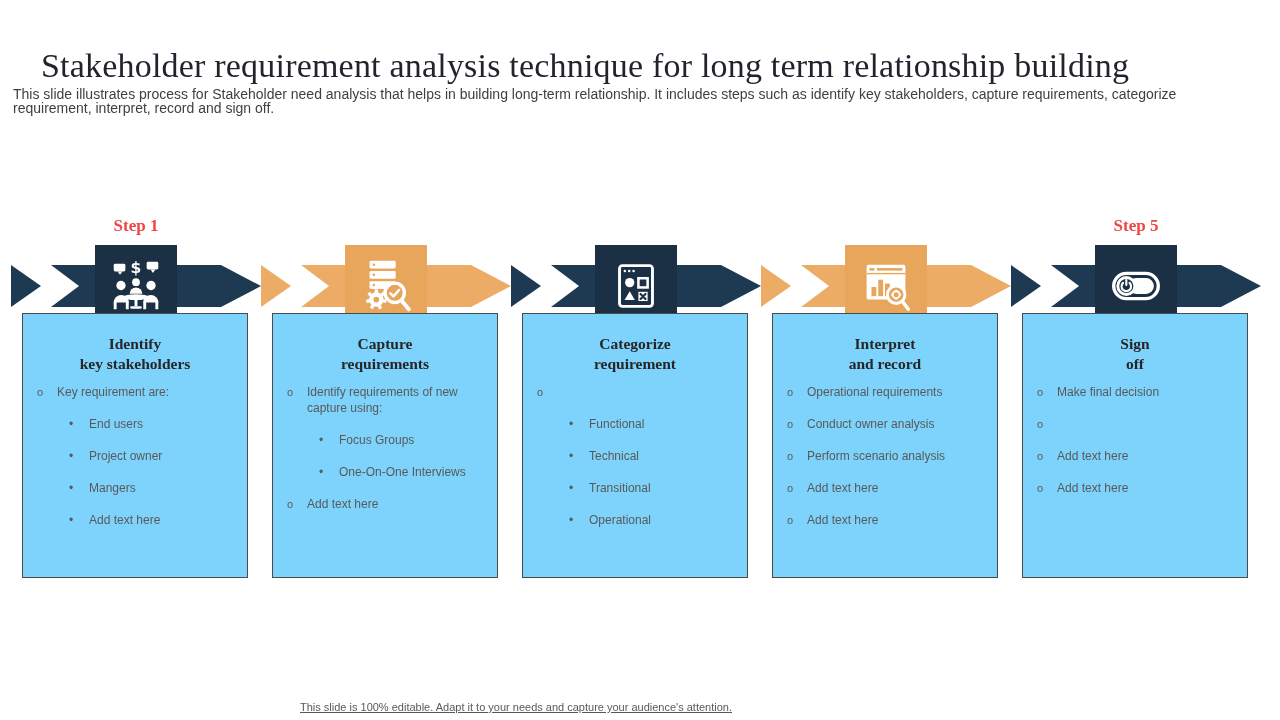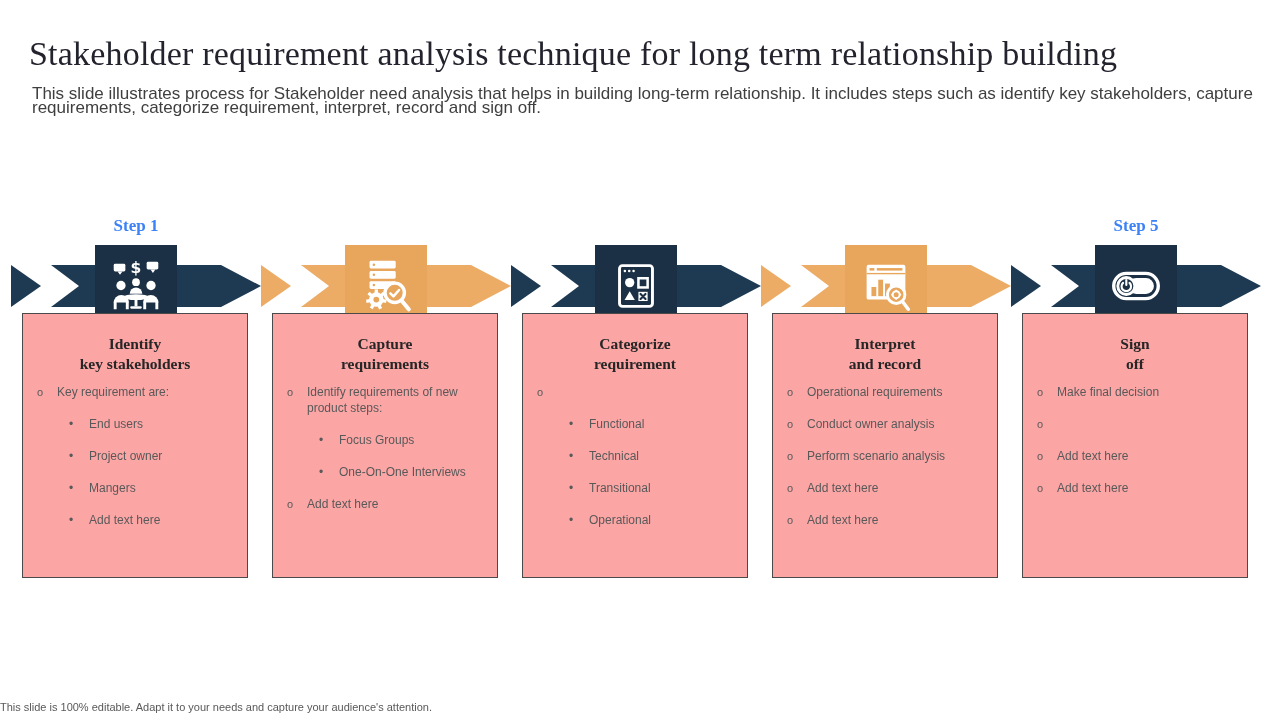--- a/index.html
+++ b/index.html
@@ -1,71 +1,71 @@
 <!DOCTYPE html>
 <html><head>
 <meta charset="utf-8">
 <style>
   html,body { margin:0; padding:0; background:#ffffff; }
   .slide {
     position:relative; width:1280px; height:720px; background:#ffffff;
     font-family:"Liberation Sans", sans-serif; overflow:hidden;
   }
   .main-title {
-    position:absolute; left:25px; top:30px; width:1232px; margin:4px;
+    position:absolute; left:25px; top:30px; width:1232px; margin:16px;
     font-family:"Liberation Serif", serif; font-weight:normal;
     font-size:34px; line-height:40px; color:#23232e; letter-spacing:0.2px;
   }
   .subtitle {
-    position:absolute; left:32px; top:87px; width:1235px;
-    font-size:17px; line-height:14px; color:#3f3f3f;
+    position:absolute; left:13px; top:87px; width:1235px;
+    font-size:14px; line-height:14px; color:#3f3f3f;
   }
   .steps-row {
     position:absolute; left:11px; top:210px; width:1250px; height:385px;
     display:flex;
   }
   .step-col { position:relative; width:250px; height:385px; flex:none; }
   .col-navy   { --sq:#1b3044; --arrow:#1e3a53; }
   .col-orange { --sq:#e8a55c; --arrow:#ecac66; }
   .step-label {
     position:absolute; top:6px; left:0; width:100%; text-align:center;
     font-family:"Liberation Serif", serif; font-weight:bold;
-    font-size:17px; color:#3b82f6;
+    font-size:17px; color:#ef4444;
   }
   .arrow-svg { position:absolute; top:55px; left:0; width:250px; height:42px; }
   .arrow-svg polygon { fill:var(--arrow); }
   .icon-box {
     position:absolute; top:35px; left:84px; width:82px; height:82px;
     background:var(--sq); display:flex; align-items:center; justify-content:center;
   }
   .icon-svg { width:62px; height:62px; }
   .icon-svg .cut { fill:var(--sq); }
   .icon-svg .cut-stroke { stroke:var(--sq); fill:none; }
   .icon-svg .lens { fill:var(--sq); stroke:#fff; }
   .card {
     position:absolute; top:103px; left:11px; width:226px; height:265px;
-    background:#fca5a5; border:1px solid #4a4a4a; box-sizing:border-box;
+    background:#7dd3fc; border:1px solid #4a4a4a; box-sizing:border-box;
   }
   .card-title {
     margin:20px 8px 10px; text-align:center;
     font-family:"Liberation Serif", serif; font-weight:bold;
     font-size:15.5px; line-height:20px; color:#262626;
   }
   .items { margin:0; padding:0 6px 0 12px; list-style:none; }
   .item {
     display:flex; font-size:12px; line-height:16px; color:#595959;
     margin-bottom:16px;
   }
   .item .marker { flex:none; width:22px; padding-left:2px; box-sizing:border-box; }
   .item.lvl1 .marker { font-size:11px; }
   .item.lvl2 { padding-left:32px; }
   .item .txt { flex:1; }
   .footer {
-    position:absolute; left:0; top:701px; width:1032px; text-align:left;
-    font-size:11px; color:#595959;
+    position:absolute; left:0; top:701px; width:1032px; text-align:center;
+    font-size:11px; color:#595959;text-decoration:underline;
   }
 </style>
 </head>
 <body>
 
 <div class="slide">
   <h1 class="main-title">Stakeholder requirement analysis technique for long term relationship building</h1>
   <div class="subtitle">This slide illustrates process for Stakeholder need analysis that helps in building long-term relationship. It includes steps such as identify key stakeholders, capture requirements, categorize requirement, interpret, record and sign off.</div>
 
   <div class="steps-row" id="steps-row">
@@ -160,21 +160,21 @@
         <line x1="48" y1="47" x2="55.5" y2="56" stroke="#fff" stroke-width="4.2" stroke-linecap="round"></line>
       </svg>
 
     </div>
 
     <div class="card">
       <div class="card-title">Capture<br>requirements</div>
       <ul class="items">
             <li class="item lvl1">
               <span class="marker">o</span>
-              <span class="txt">Identify requirements of new product steps:</span>
+              <span class="txt">Identify requirements of new capture using:</span>
             </li>
             <li class="item lvl2">
               <span class="marker">•</span>
               <span class="txt">Focus Groups</span>
             </li>
             <li class="item lvl2">
               <span class="marker">•</span>
               <span class="txt">One-On-One Interviews</span>
             </li>
             <li class="item lvl1">

